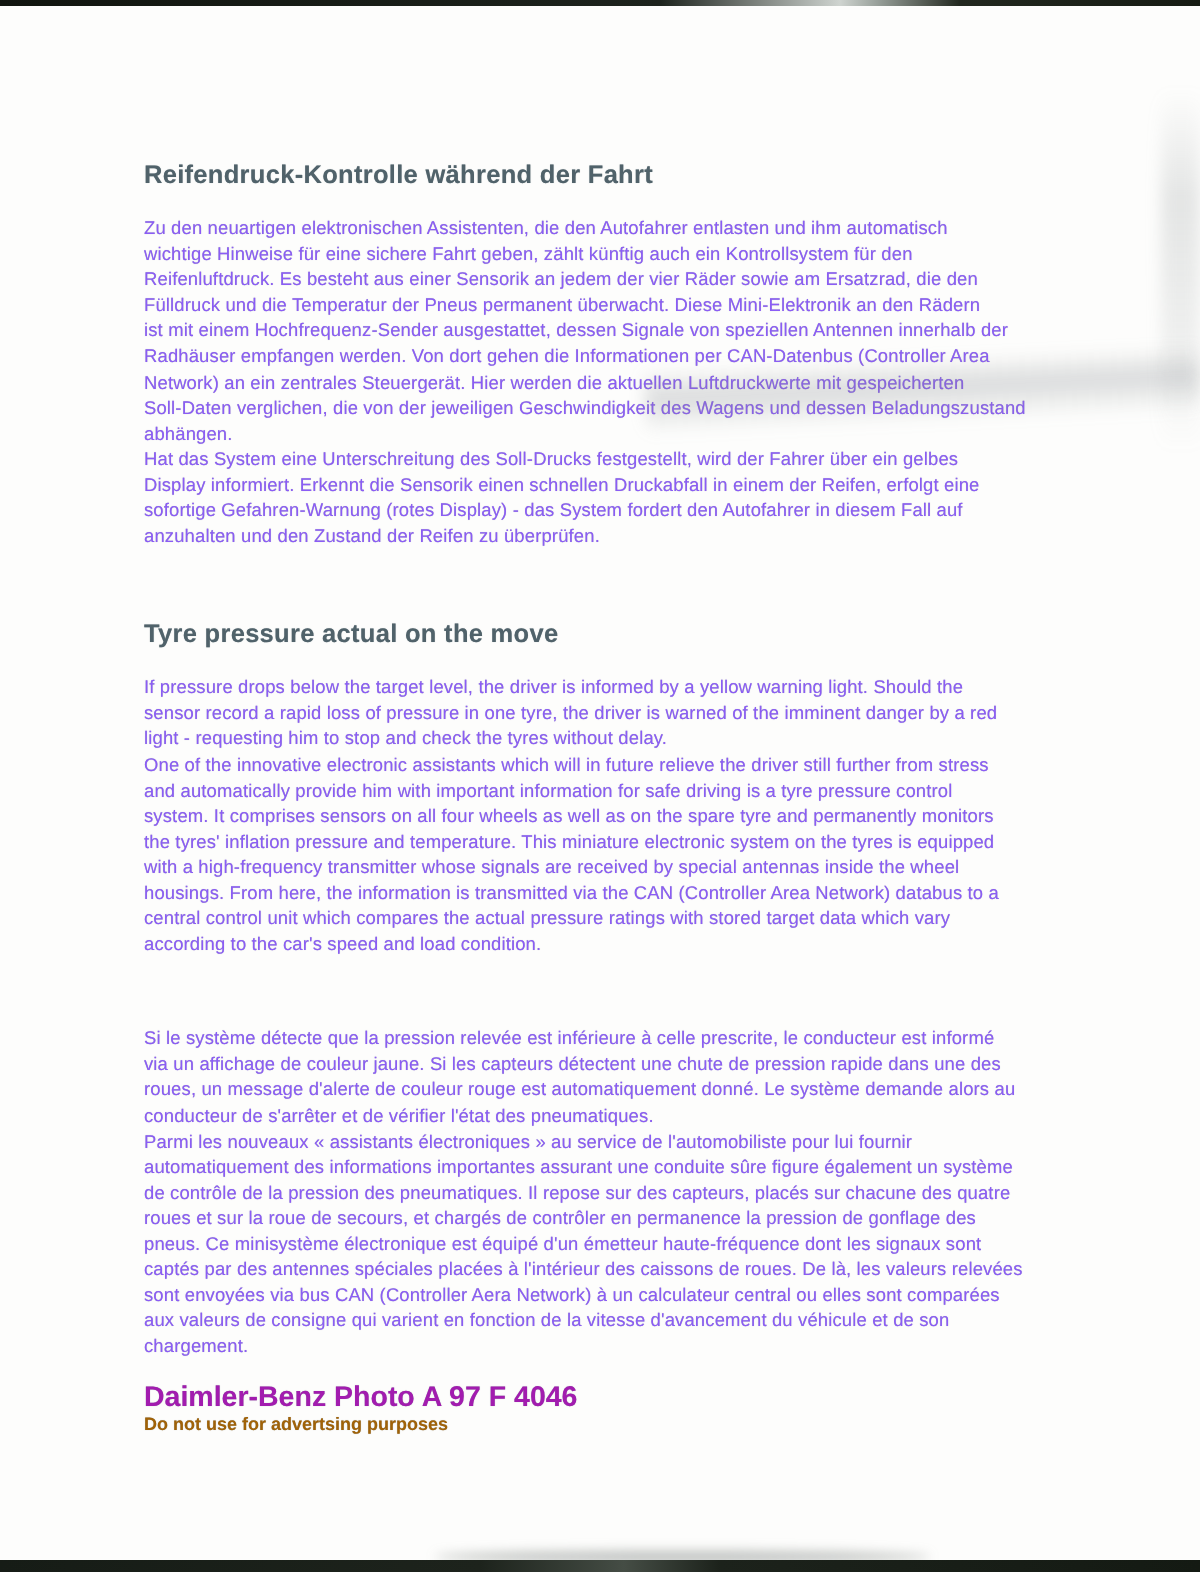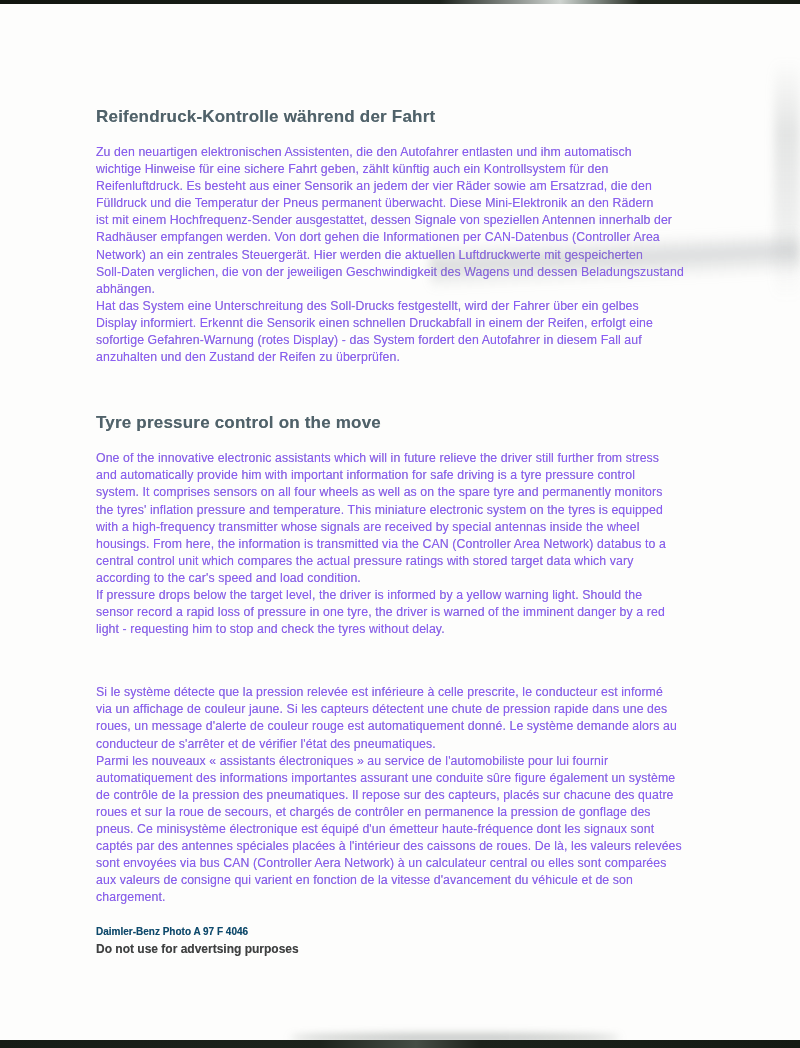--- a/index.html
+++ b/index.html
@@ -71,31 +71,31 @@
     font-size: 12.3px;
     line-height: 17.1px;
     letter-spacing: 0.1px;
     margin: 0;
     white-space: pre;
     color: #8b5cf6;
     text-shadow: 0 0 0.45px rgba(88,104,111,0.5);
   }
   .footer { margin-top: -30px; }
   .footer .credit {
-    font-size: 10px;
+    font-size: 19px;
     line-height: 19px;
     font-weight: bold;
-    color: #0c4a6e;
+    color: #a21caf;
     text-shadow: 0 0 0.5px rgba(77,95,104,0.55);
   }
   .footer .notice {
     font-size: 12px;
     line-height: 17px;
     font-weight: bold;
-    color: #404040;
+    color: #a16207;
     text-shadow: 0 0 0.5px rgba(83,100,108,0.55);
   }
 </style>
 </head>
 <body>
 
 <div class="page">
 
   <div class="section">
     <h2>Reifendruck-Kontrolle während der Fahrt</h2>
@@ -108,32 +108,32 @@
 Network) an ein zentrales Steuergerät. Hier werden die aktuellen Luftdruckwerte mit gespeicherten
 Soll-Daten verglichen, die von der jeweiligen Geschwindigkeit des Wagens und dessen Beladungszustand
 abhängen.</pre>
     <pre class="para">Hat das System eine Unterschreitung des Soll-Drucks festgestellt, wird der Fahrer über ein gelbes
 Display informiert. Erkennt die Sensorik einen schnellen Druckabfall in einem der Reifen, erfolgt eine
 sofortige Gefahren-Warnung (rotes Display) - das System fordert den Autofahrer in diesem Fall auf
 anzuhalten und den Zustand der Reifen zu überprüfen.</pre>
   </div>
 
   <div class="section">
-    <h2>Tyre pressure control on the move</h2>
+    <h2>Tyre pressure actual on the move</h2>
+    <pre class="para">If pressure drops below the target level, the driver is informed by a yellow warning light. Should the
+sensor record a rapid loss of pressure in one tyre, the driver is warned of the imminent danger by a red
+light - requesting him to stop and check the tyres without delay.</pre>
     <pre class="para">One of the innovative electronic assistants which will in future relieve the driver still further from stress
 and automatically provide him with important information for safe driving is a tyre pressure control
 system. It comprises sensors on all four wheels as well as on the spare tyre and permanently monitors
 the tyres' inflation pressure and temperature. This miniature electronic system on the tyres is equipped
 with a high-frequency transmitter whose signals are received by special antennas inside the wheel
 housings. From here, the information is transmitted via the CAN (Controller Area Network) databus to a
 central control unit which compares the actual pressure ratings with stored target data which vary
 according to the car's speed and load condition.</pre>
-    <pre class="para">If pressure drops below the target level, the driver is informed by a yellow warning light. Should the
-sensor record a rapid loss of pressure in one tyre, the driver is warned of the imminent danger by a red
-light - requesting him to stop and check the tyres without delay.</pre>
   </div>
 
   <div class="section">
     <pre class="para">Si le système détecte que la pression relevée est inférieure à celle prescrite, le conducteur est informé
 via un affichage de couleur jaune. Si les capteurs détectent une chute de pression rapide dans une des
 roues, un message d'alerte de couleur rouge est automatiquement donné. Le système demande alors au
 conducteur de s'arrêter et de vérifier l'état des pneumatiques.</pre>
     <pre class="para">Parmi les nouveaux « assistants électroniques » au service de l'automobiliste pour lui fournir
 automatiquement des informations importantes assurant une conduite sûre figure également un système
 de contrôle de la pression des pneumatiques. Il repose sur des capteurs, placés sur chacune des quatre

